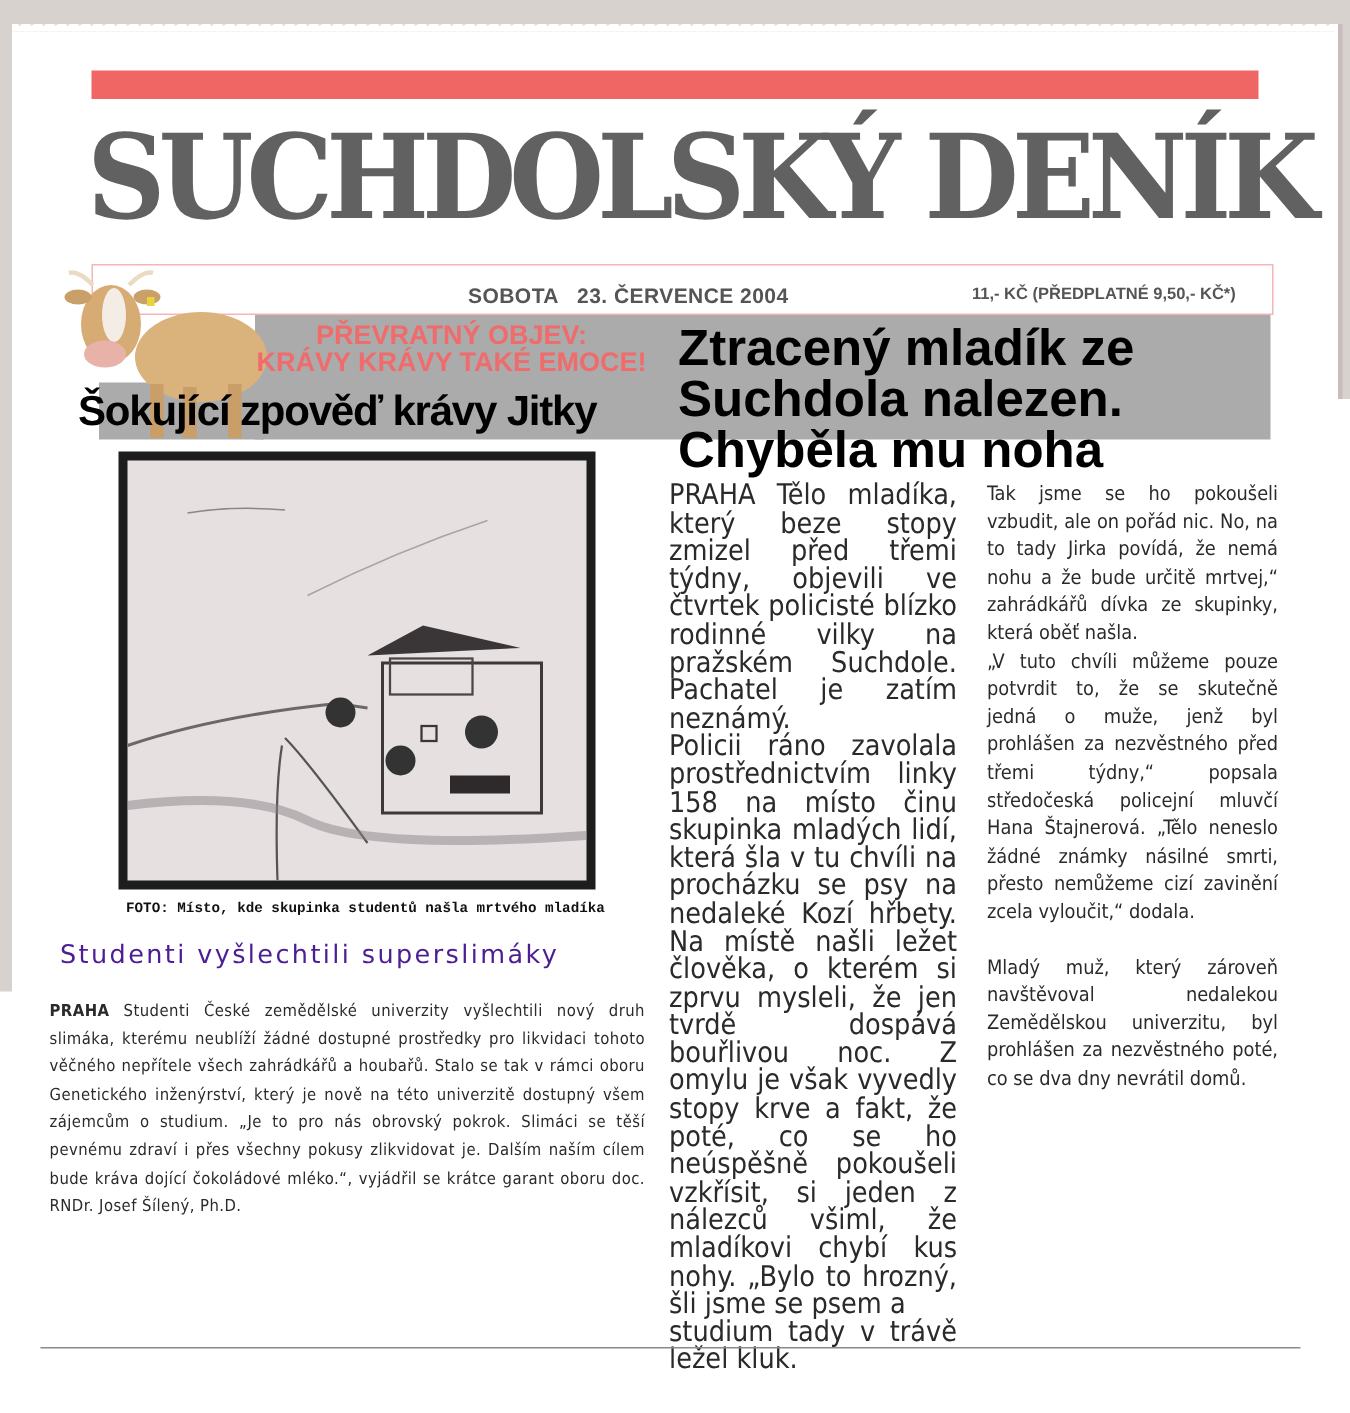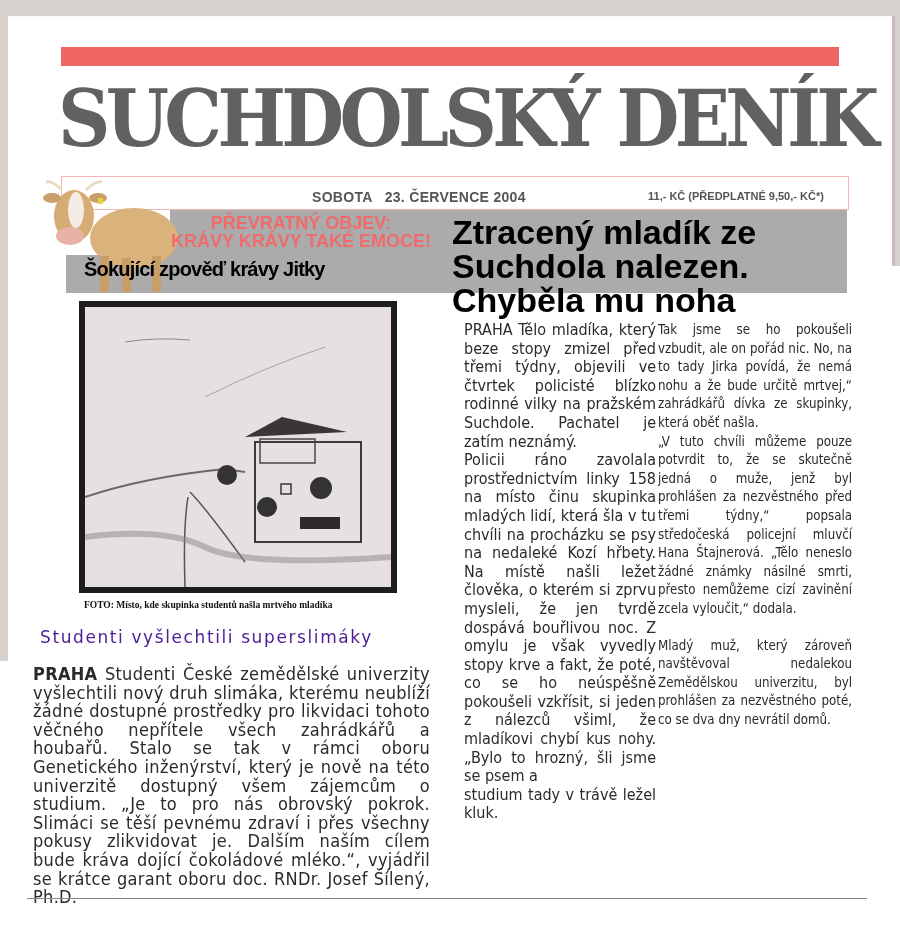--- a/index.html
+++ b/index.html
@@ -16,29 +16,29 @@
   .masthead { position:absolute; left:58px; top:74px; width:790px; height:90px;
     font-family:"DejaVu Serif", serif; font-weight:bold; font-size:78px; line-height:90px;
     color:#616161; letter-spacing:-5px; transform:scaleX(0.93); transform-origin:left top; white-space:nowrap; }
   .datebar { position:absolute; left:61px; top:176px; width:786px; height:32px; border:1px solid #f4b5b5; background:#fff; }
   .date { position:absolute; left:312px; top:189px; font-family:"Liberation Sans", sans-serif; font-weight:bold; font-size:14px; color:#555; letter-spacing:0.3px; }
   .price { position:absolute; left:620px; top:190px; font-family:"Liberation Sans", sans-serif; font-weight:bold; font-size:11px; color:#555;margin-left:28px; }
   .graybar { position:absolute; left:170px; top:210px; width:677px; height:83px; background:#ababab; }
   .graybar-left { position:absolute; left:66px; top:255px; width:110px; height:38px; background:#ababab; }
   .cow { position:absolute; left:42px; top:176px; width:140px; height:120px; }
   .teaser1 { position:absolute; left:170px; top:214px; width:262px; text-align:center; font-family:"Liberation Sans", sans-serif; font-weight:bold; font-size:18px; line-height:18px; color:#f06b6b; }
-  .teaser2 { position:absolute; left:84px; top:258px; font-family:"Liberation Sans", sans-serif; font-weight:bold; font-size:20px; color:#000; letter-spacing:-0.8px; white-space:nowrap; }
+  .teaser2 { position:absolute; left:52px; top:258px; font-family:"Liberation Sans", sans-serif; font-weight:bold; font-size:28px; color:#000; letter-spacing:-0.8px; white-space:nowrap; }
   .headline { position:absolute; left:452px; top:215px; width:400px; font-family:"Liberation Sans", sans-serif; font-weight:bold; font-size:34px; line-height:34px; color:#000; }
   .photo { position:absolute; left:79px; top:301px; width:318px; height:292px; background:#1d1d1d; }
   .photo-inner { position:absolute; left:6px; top:6px; width:306px; height:280px; background:#e6e0e1; overflow:hidden; }
-  .caption { position:absolute; left:84px; top:600px; font-family:Liberation Serif, serif; font-weight:bold; font-size:9.5px; color:#111; white-space:nowrap; }
+  .caption { position:absolute; left:84px; top:600px; font-family:Liberation Mono, monospace; font-weight:bold; font-size:9.5px; color:#111; white-space:nowrap; }
   .subhead { position:absolute; left:40px; top:627px; font-family:"DejaVu Sans", sans-serif; font-size:17px; letter-spacing:1.6px; color:#4c1d95; white-space:nowrap; }
   .col { position:absolute; font-family:"DejaVu Sans Condensed","DejaVu Sans", sans-serif; color:#2a2a2a; text-align:justify; }
-  .col1 { left:33px; top:665px; width:397px; font-size:18px; line-height:18.6px; letter-spacing:0.3px; }
-  .col2 { left:464px; top:321px; width:192px; font-size:16px; line-height:18.6px; }
+  .col1 { left:33px; top:665px; width:397px; font-size:11px; line-height:18.6px; letter-spacing:0.3px; }
+  .col2 { left:446px; top:321px; width:192px; font-size:19px; line-height:18.6px; }
   .col3 { left:658px; top:321px; width:194px; font-size:13.2px; line-height:18.6px; }
   .col p { margin:0; }
   .gap { height:18px; }
   .bold { font-weight:bold; }
   .rule { position:absolute; left:27px; top:898px; width:840px; height:1px; background:#8a8a8a; }
 </style>
 </head>
 <body>
 
 <div class="bg-top"></div>

